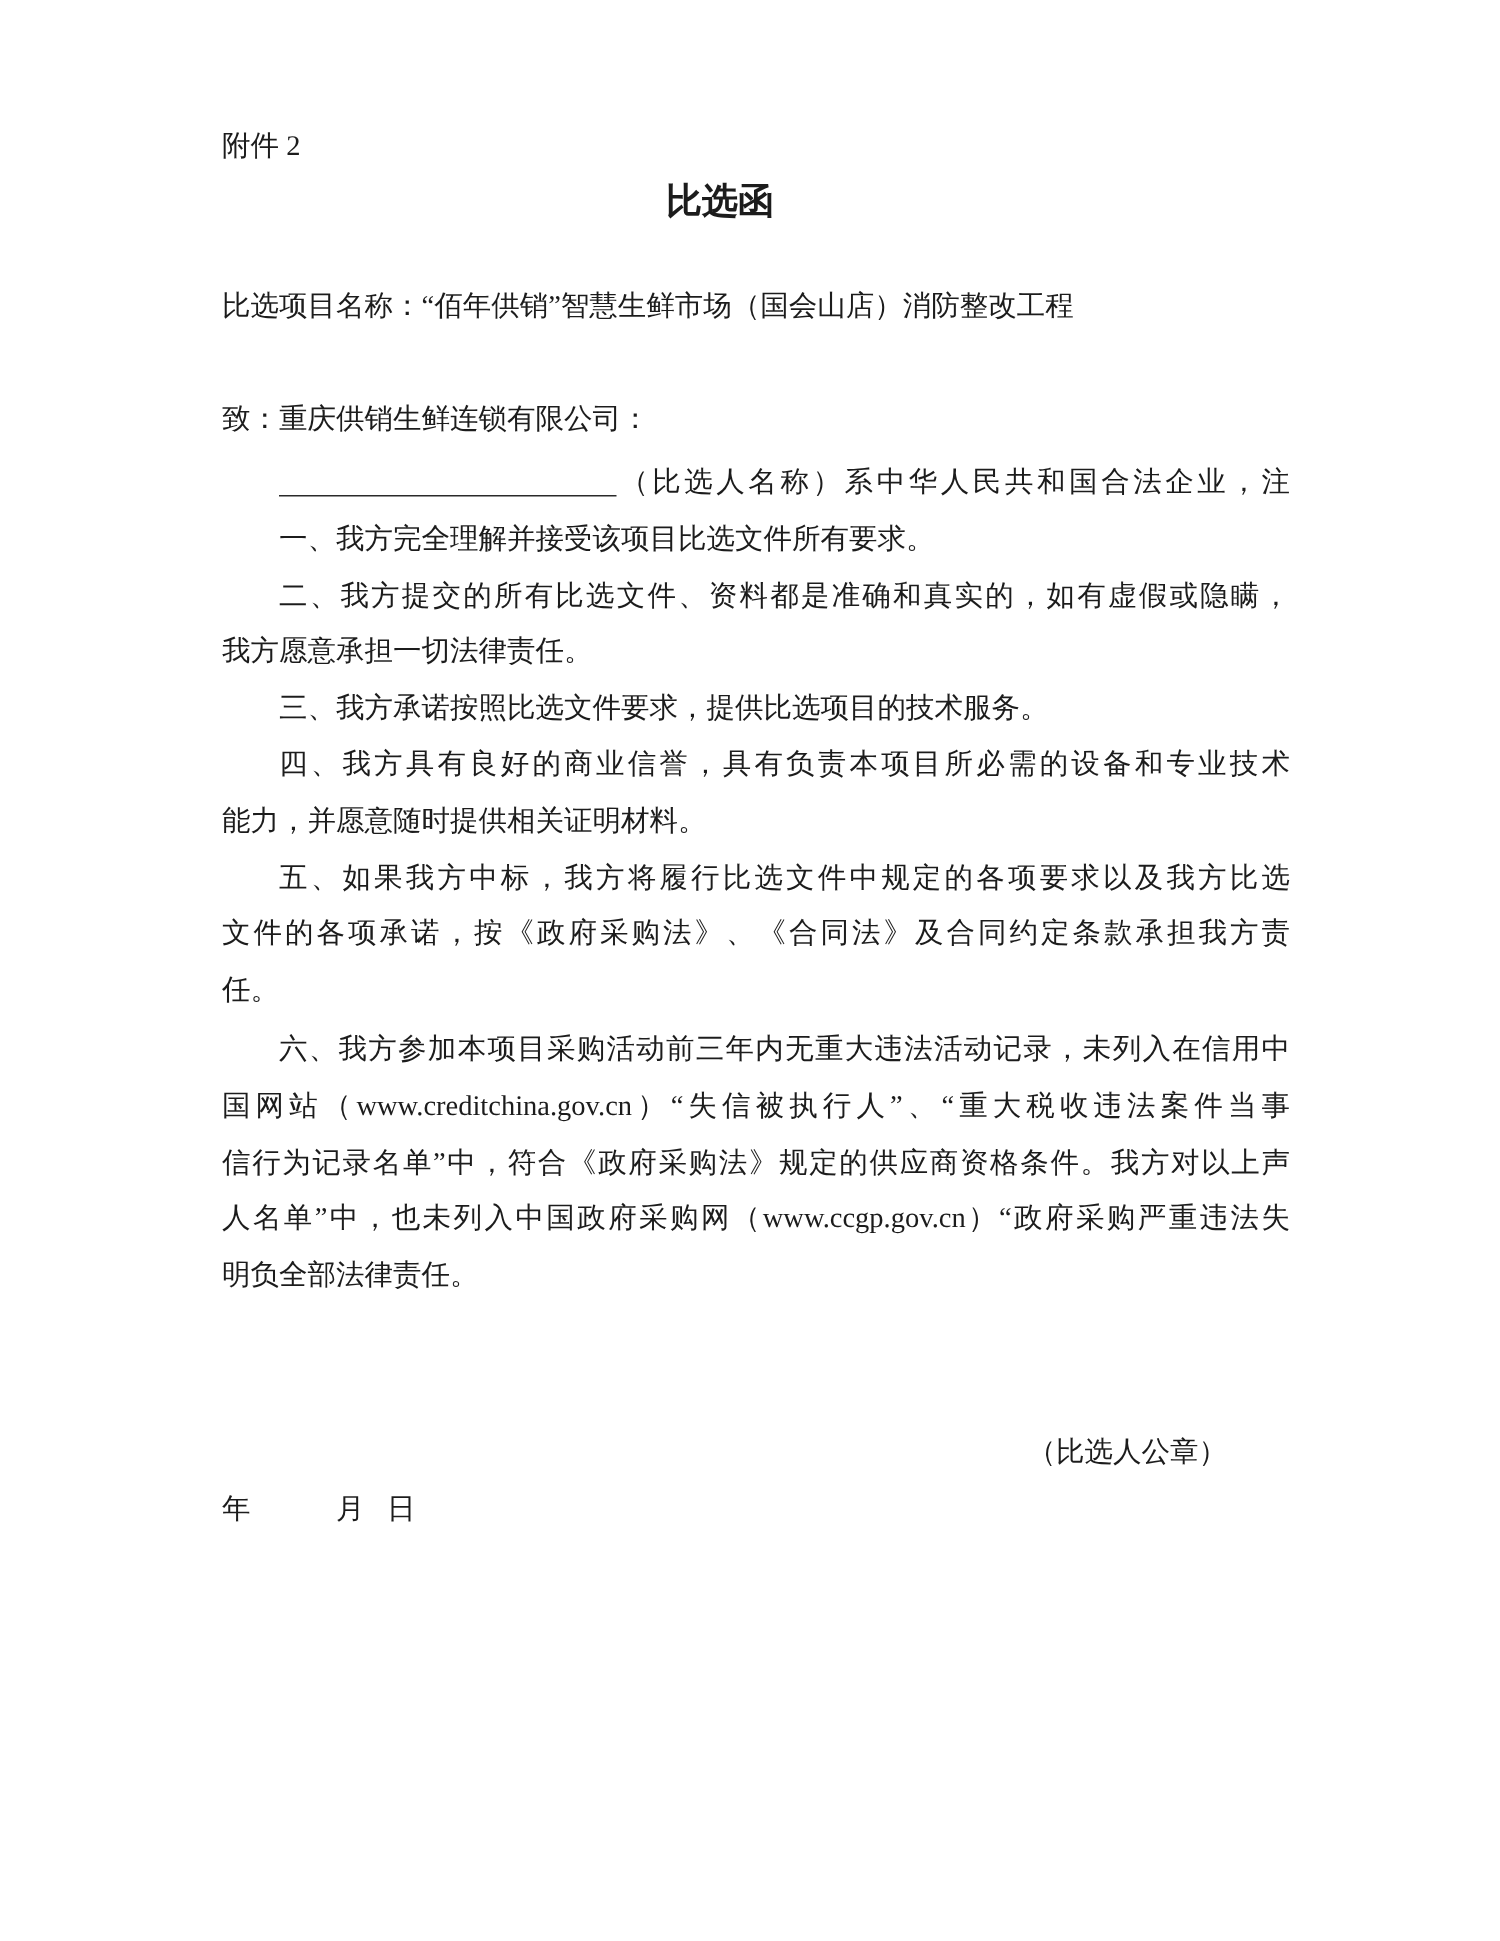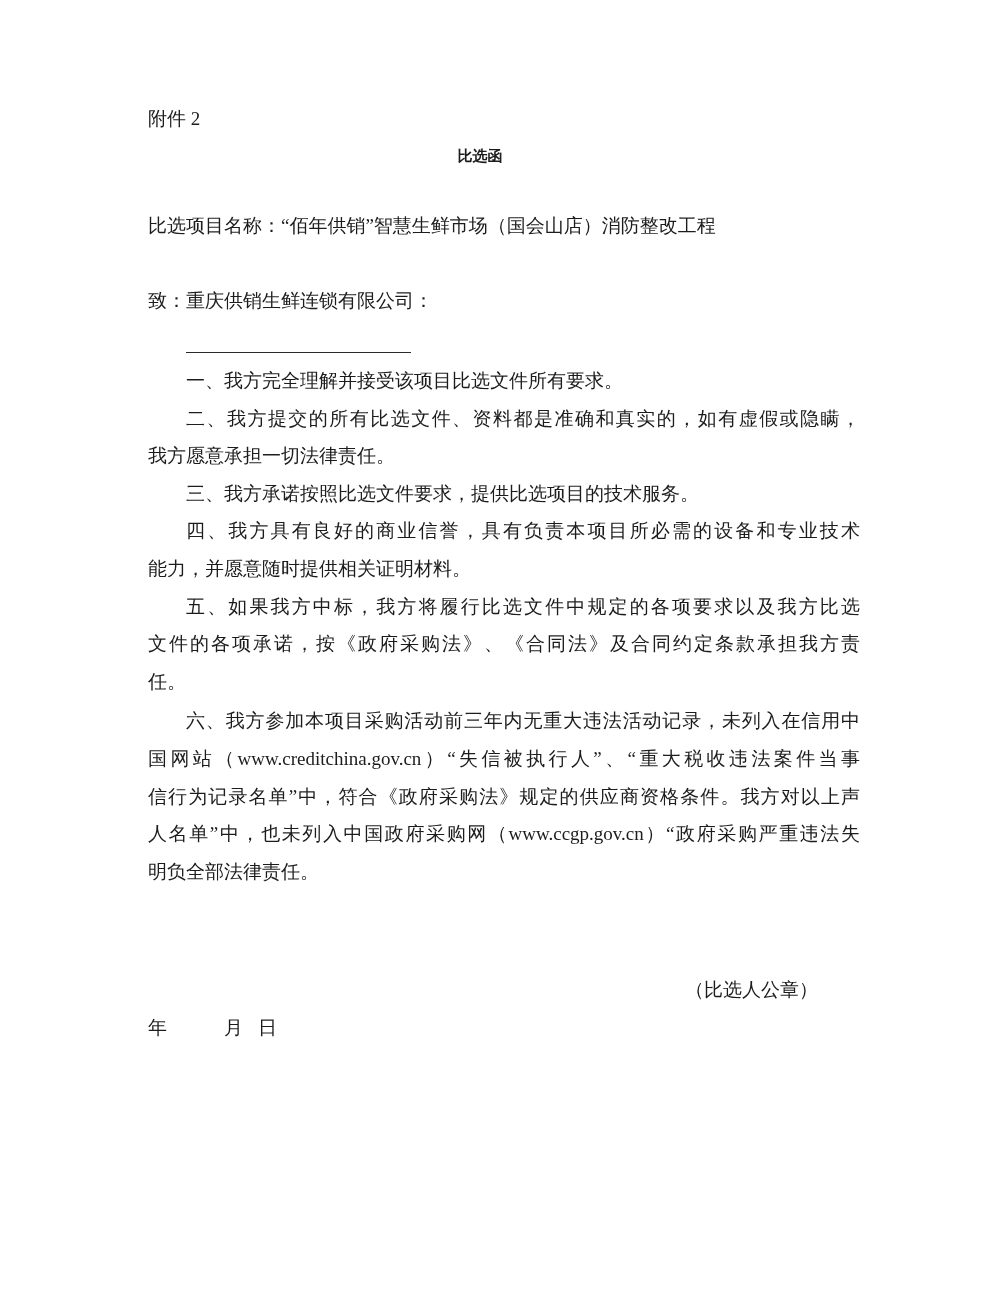--- a/index.html
+++ b/index.html
@@ -11,39 +11,39 @@
     position: relative;
     width: 1000px;
     height: 1294px;
     background: #ffffff;
     color: #1c1c1c;
     font-family: "Liberation Serif", "DejaVu Serif", serif;
     font-size: 19px;
     overflow: hidden;
   }
   .doc {
-    padding: 100px 140px 0 148px;
+    padding: 79px 140px 0 148px;
     width: 712px;
   }
   .ln {
     line-height: 37.6px;
     min-height: 37.6px;
     white-space: nowrap;
   }
   .wrapok { white-space: normal; }
   .ind { text-indent: 2em; }
   
   .jf {
     text-align: justify;
     text-align-last: justify;
     white-space: normal;
   }
   .doc-title {
     line-height: 37.6px;
-    font-size: 15px;
+    font-size: 24px;
     font-weight: bold;
     text-align: center;
     padding-right: 48px; 
   }
   .project-line { margin-top: 32px; }
   .addressee-line { margin-top: 37px; }
   .intro-first { margin-top: 5px; }
   .clause-six { margin-top: 2px; }
   .blank {
     display: inline-block;
@@ -67,21 +67,21 @@
 
     <div class="ln">附件 2</div>
 
     <div class="doc-title">比选函</div>
 
     <div class="ln project-line wrapok">比选项目名称：“佰年供销”智慧生鲜市场（国会山店）消防整改工程</div>
 
     <div class="ln addressee-line">致：重庆供销生鲜连锁有限公司：</div>
 
     <div class="ln ind jf intro-first">
-      <span class="blank blank-name"></span>
+      <span class="blank blank-name"></span><span>（比选人名称）系中华人民共和国合法企业，注</span>
     </div>
 
 
     <div class="ln ind">一、我方完全理解并接受该项目比选文件所有要求。</div>
 
     <div class="ln ind jf">二、我方提交的所有比选文件、资料都是准确和真实的，如有虚假或隐瞒，</div>
     <div class="ln">我方愿意承担一切法律责任。</div>
 
     <div class="ln ind">三、我方承诺按照比选文件要求，提供比选项目的技术服务。</div>
 

